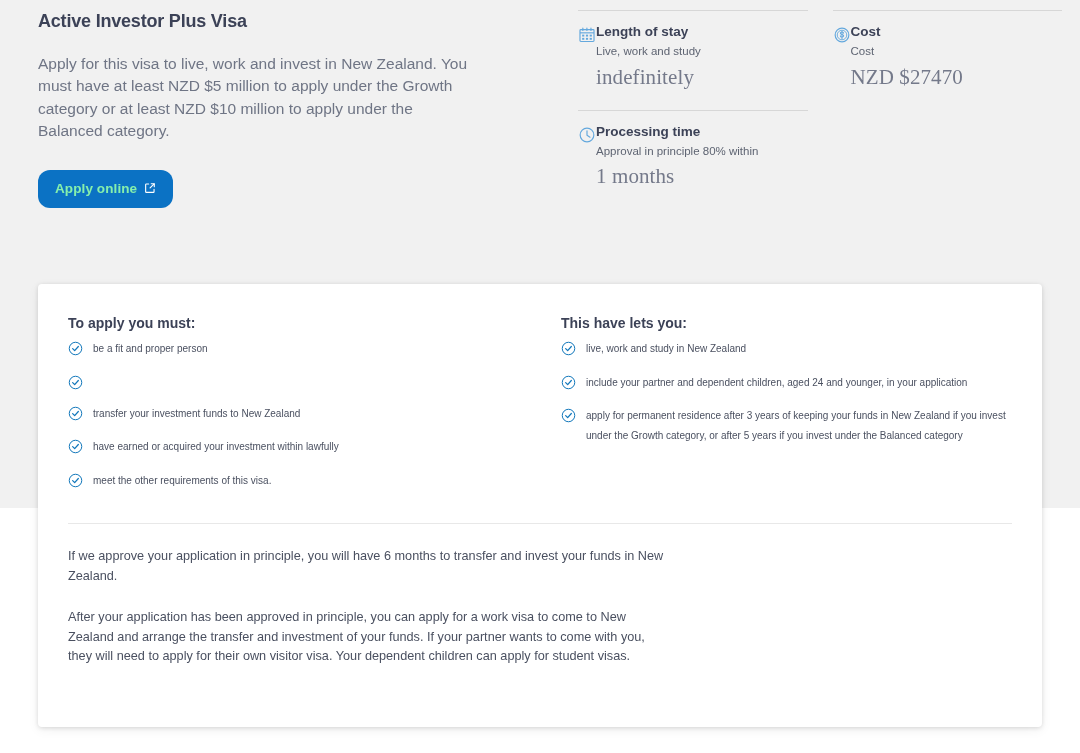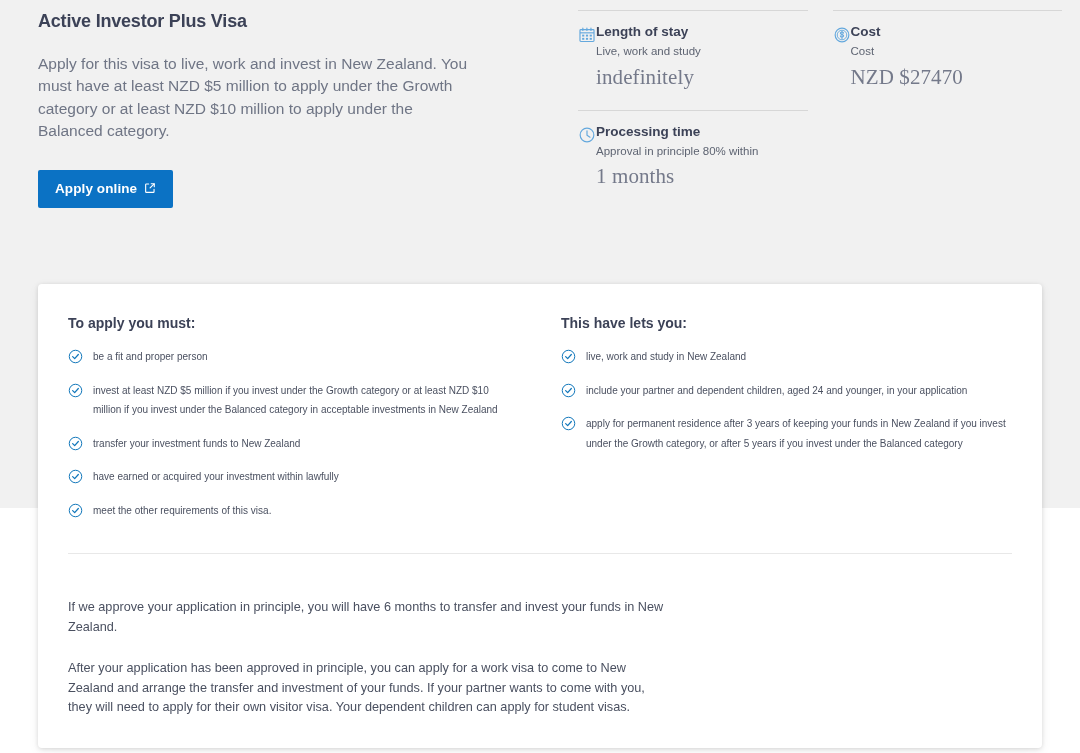--- a/index.html
+++ b/index.html
@@ -48,23 +48,23 @@
     color: #6f7585;
     font-weight: 300;
     max-width: 430px;
   }
   .apply-btn {
     display: inline-flex;
     align-items: center;
     gap: 7px;
     margin-top: 27px;
     background: #0b72c4;
-    color: #ffffff;
+    color: #86efac;
     border: none;
-    border-radius: 2px;
+    border-radius: 12px;
     padding: 11px 17px 12px 17px;
     font-family: "Liberation Sans", sans-serif;
     font-size: 13.5px;
     font-weight: bold;
     letter-spacing: 0.1px;
     cursor: pointer;
   }
   .apply-btn .ext-ico { display: inline-flex; }
 
   
@@ -126,21 +126,21 @@
     display: flex;
     gap: 42px;
     padding: 0 0 0 0;
   }
   .col { width: 470px; }
   .col-right { width: 470px; }
   .col-heading {
     font-size: 14px;
     font-weight: bold;
     color: #3c4257;
-    margin: 0 0 8px 0;
+    margin: 0 0 0 0;
     line-height: 1.3;
   }
   ul.check-list {
     list-style: none;
     margin: 0; padding: 0;
   }
   ul.check-list li {
     display: flex;
     gap: 10px;
     padding: 7px 0 7px 0;
@@ -154,21 +154,21 @@
     margin-top: 2px;
   }
   .li-text { flex: 1 1 auto; }
 
   .card-rule {
     border: 0;
     border-top: 1px solid #e8e8e8;
     margin: 26px 0 0 0;
   }
   .notes {
-    margin-top: 44px;
+    margin-top: 23px;
     width: 600px;
   }
   .notes p {
     margin: 0 0 22px 0;
     font-size: 12.7px;
     line-height: 19.5px;
     color: #4a5060;
   }
   .notes p:last-child { margin-bottom: 0; }
 </style>
@@ -273,21 +273,20 @@
           </span>
           <span class="li-text">be a fit and proper person</span>
         </li>
         <li>
           <span class="check-ico">
             <svg width="15" height="15" viewBox="0 0 18 18" fill="none" aria-hidden="true">
               <circle cx="9" cy="9" r="7.5" stroke="#1177bb" stroke-width="1.2"></circle>
               <path d="M5.6 9.2 8 11.5l4.4-4.9" stroke="#1177bb" stroke-width="1.5" stroke-linecap="round" stroke-linejoin="round"></path>
             </svg>
           </span>
-          <span class="li-text">invest at least NZD $5 million if you invest under the Growth category or at least NZD $10 million if you invest under the Balanced category in acceptable investments in New Zealand</span>
         </li>
         <li>
           <span class="check-ico">
             <svg width="15" height="15" viewBox="0 0 18 18" fill="none" aria-hidden="true">
               <circle cx="9" cy="9" r="7.5" stroke="#1177bb" stroke-width="1.2"></circle>
               <path d="M5.6 9.2 8 11.5l4.4-4.9" stroke="#1177bb" stroke-width="1.5" stroke-linecap="round" stroke-linejoin="round"></path>
             </svg>
           </span>
           <span class="li-text">transfer your investment funds to New Zealand</span>
         </li>

